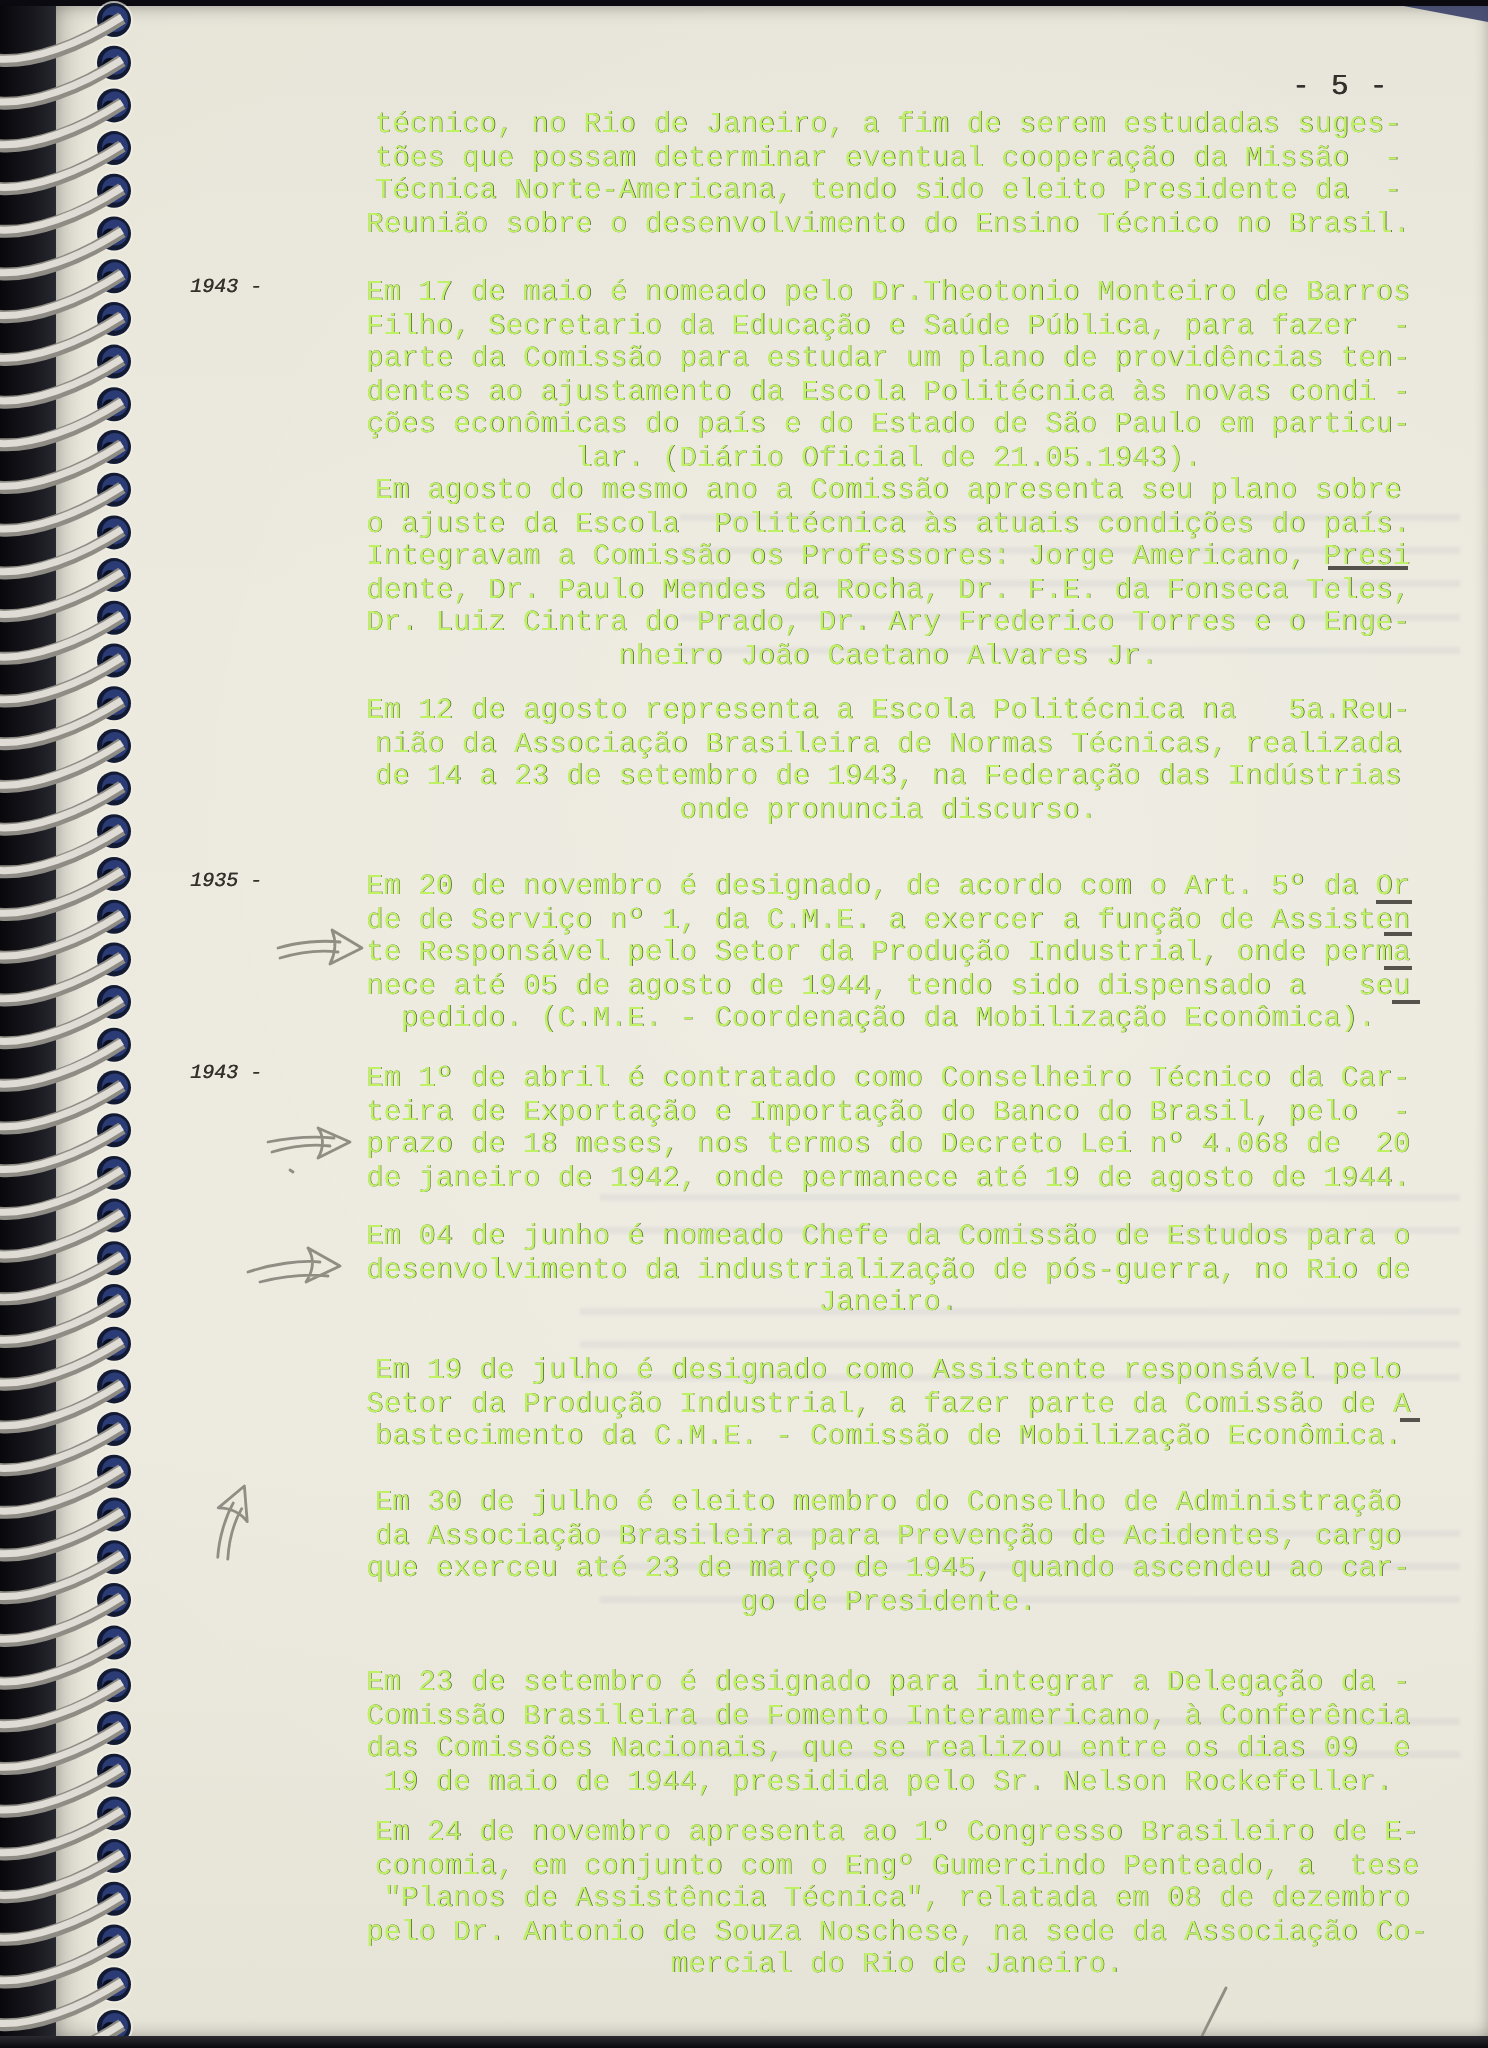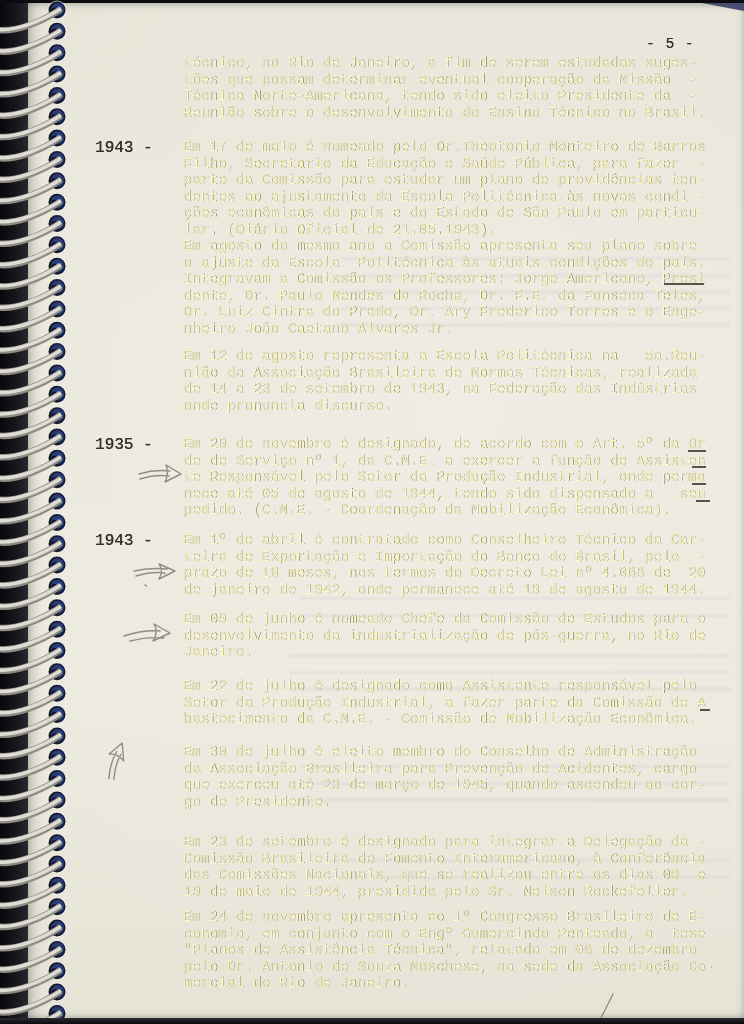--- a/index.html
+++ b/index.html
@@ -17,25 +17,25 @@
                     inset 0 6px 10px -6px rgba(0,0,0,.25), inset 0 -6px 10px -6px rgba(0,0,0,.2);}
   .corner-wedge{position:absolute;right:0;top:0;width:58px;height:11px;background:#394068;
                 clip-path:polygon(0 0,100% 0,100% 100%);opacity:.9;}
   .edge-top{position:absolute;left:0;top:0;width:100%;height:3px;background:#0a0a10;}
   .edge-bottom{position:absolute;left:0;bottom:0;width:100%;height:6px;
                background:linear-gradient(180deg,#2a2a30,#0a0a0e);}
   
   .page-number{position:absolute;left:646px;top:36px;font-size:14.5px;color:#33312b;
                letter-spacing:1px;text-shadow:.3px 0 0 currentColor;}
   .entry{position:absolute;left:0;width:744px;}
-  .entry .year{position:absolute;left:95px;top:0;font-size:16px;color:#33312b;
-               white-space:pre;text-shadow:.3px 0 0 currentColor;}
+  .entry .year{position:absolute;left:95px;top:0;font-size:10px;color:#33312b;
+               white-space:pre;text-shadow:.3px 0 0 currentColor;font-style:italic;}
   .entry .txt{position:absolute;left:183px;top:0;margin:0;font:inherit;font-size:14.5px;
-              line-height:16.6px;color:#fef9c3;white-space:pre;
-              text-shadow:.3px 0 0 rgba(51,49,43,.85);}
+              line-height:16.6px;color:#bef264;white-space:pre;
+              text-shadow:.3px 0 0 rgba(51,49,43,.85);text-align:center;}
   
   .uline{position:absolute;height:1.5px;background:#3a3831;opacity:.85;}
   
   .bleed{position:absolute;opacity:.55;filter:blur(.8px);pointer-events:none;
          background:repeating-linear-gradient(180deg,rgba(104,112,148,0) 0 9px,
                     rgba(104,112,148,.14) 9px 12.5px,rgba(104,112,148,0) 12.5px 16.6px);}
   
   .pencil{position:absolute;}
   .pencil path,.pencil line{stroke:#8f8d84;stroke-width:1.4;fill:none;
                             stroke-linecap:round;stroke-linejoin:round;}
@@ -102,27 +102,27 @@
 
   <div class="entry" style="top:532px">
     <span class="year">1943 -</span>
     <pre class="txt">Em 1º de abril é contratado como Conselheiro Técnico da Car-
 teira de Exportação e Importação do Banco do Brasil, pelo  -
 prazo de 18 meses, nos termos do Decreto Lei nº 4.068 de  20
 de janeiro de 1942, onde permanece até 19 de agosto de 1944.</pre>
   </div>
 
   <div class="entry" style="top:611px">
-    <pre class="txt">Em 09 de junho é nomeado Chefe da Comissão de Estudos para o
+    <pre class="txt">Em 04 de junho é nomeado Chefe da Comissão de Estudos para o
 desenvolvimento da industrialização de pós-guerra, no Rio de
 Janeiro.</pre>
   </div>
 
   <div class="entry" style="top:678px">
-    <pre class="txt">Em 22 de julho é designado como Assistente responsável pelo
+    <pre class="txt">Em 19 de julho é designado como Assistente responsável pelo
 Setor da Produção Industrial, a fazer parte da Comissão de A
 bastecimento da C.M.E. - Comissão de Mobilização Econômica.</pre>
   </div>
 
   <div class="entry" style="top:744px">
     <pre class="txt">Em 30 de julho é eleito membro do Conselho de Administração
 da Associação Brasileira para Prevenção de Acidentes, cargo
 que exerceu até 23 de março de 1945, quando ascendeu ao car-
 go de Presidente.</pre>
   </div>
@@ -130,21 +130,21 @@
   <div class="entry" style="top:834px">
     <pre class="txt">Em 23 de setembro é designado para integrar a Delegação da -
 Comissão Brasileira de Fomento Interamericano, à Conferência
 das Comissões Nacionais, que se realizou entre os dias 09  e
 19 de maio de 1944, presidida pelo Sr. Nelson Rockefeller.</pre>
   </div>
 
   <div class="entry" style="top:909px">
     <pre class="txt">Em 24 de novembro apresenta ao 1º Congresso Brasileiro de E-
 conomia, em conjunto com o Engº Gumercindo Penteado, a  tese
-"Planos de Assistência Técnica", relatada em 06 de dezembro
+"Planos de Assistência Técnica", relatada em 08 de dezembro
 pelo Dr. Antonio de Souza Noschese, na sede da Associação Co-
 mercial do Rio de Janeiro.</pre>
   </div>
 
   <div class="uline" style="left:664px;top:283px;width:40px"></div>
   <div class="uline" style="left:688px;top:450px;width:18px"></div>
   <div class="uline" style="left:692px;top:466px;width:14px"></div>
   <div class="uline" style="left:692px;top:483px;width:14px"></div>
   <div class="uline" style="left:696px;top:500px;width:14px"></div>
   <div class="uline" style="left:700px;top:709px;width:10px"></div>

